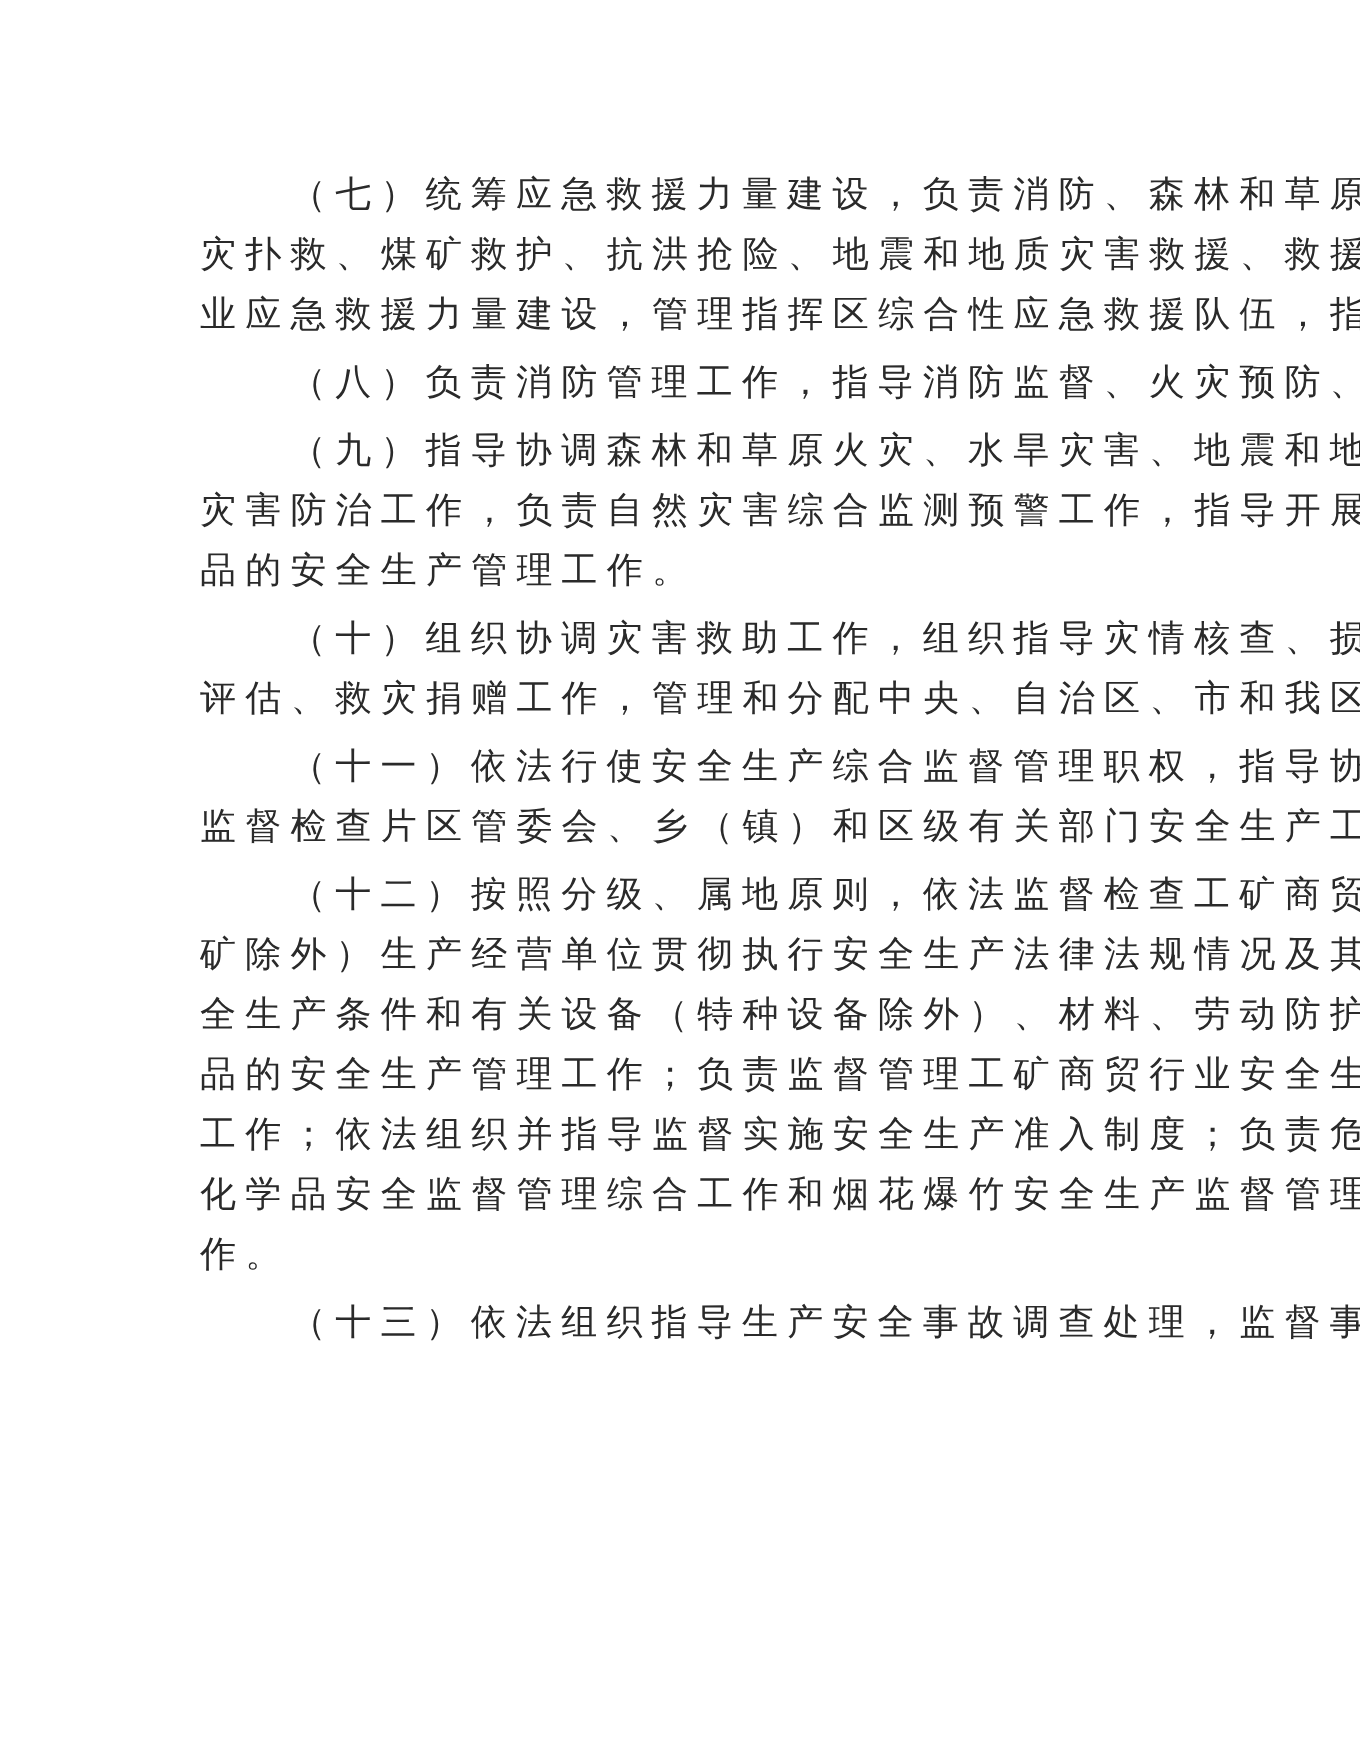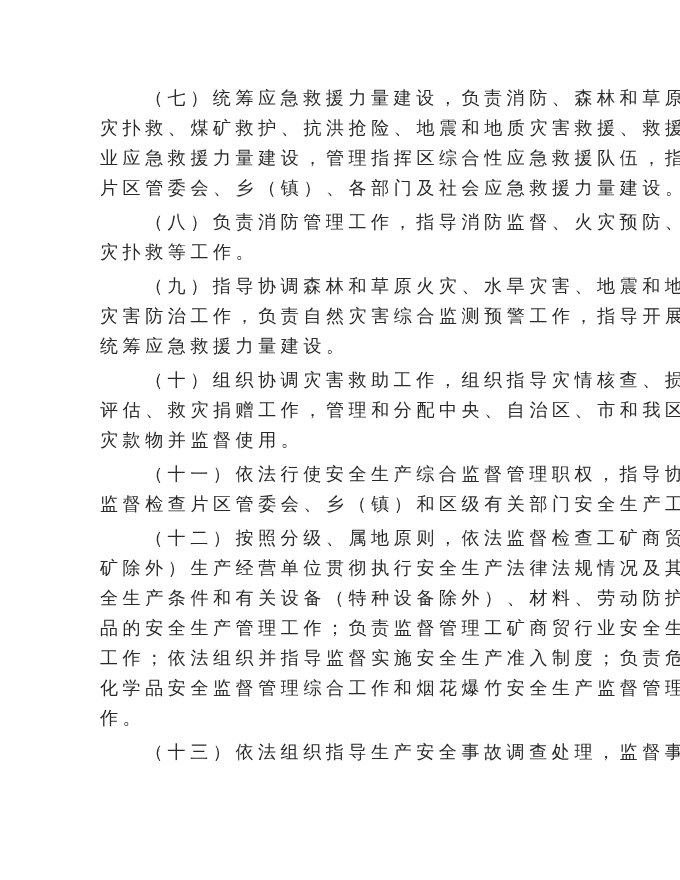--- a/index.html
+++ b/index.html
@@ -38,38 +38,35 @@
   </style>
 </head>
 <body>
 
 <div class="page">
 
   <div class="para">
     <span class="line first">（七）统筹应急救援力量建设，负责消防、森林和草原火</span>
     <span class="line">灾扑救、煤矿救护、抗洪抢险、地震和地质灾害救援、救援专</span>
     <span class="line">业应急救援力量建设，管理指挥区综合性应急救援队伍，指导</span>
-    <span class="line">片区管委会、乡（镇）、各部门及社会应急救援力量建设。</span>
   </div>
 
   <div class="para">
     <span class="line first">（八）负责消防管理工作，指导消防监督、火灾预防、火</span>
-    <span class="line">灾扑救等工作。</span>
   </div>
 
   <div class="para">
     <span class="line first">（九）指导协调森林和草原火灾、水旱灾害、地震和地质</span>
     <span class="line">灾害防治工作，负责自然灾害综合监测预警工作，指导开展自</span>
-    <span class="line">统筹应急救援力量建设。</span>
+    <span class="line">品的安全生产管理工作。</span>
   </div>
 
   <div class="para">
     <span class="line first">（十）组织协调灾害救助工作，组织指导灾情核查、损失</span>
     <span class="line">评估、救灾捐赠工作，管理和分配中央、自治区、市和我区救</span>
-    <span class="line">灾款物并监督使用。</span>
   </div>
 
   <div class="para">
     <span class="line first">（十一）依法行使安全生产综合监督管理职权，指导协调、</span>
     <span class="line">监督检查片区管委会、乡（镇）和区级有关部门安全生产工作，</span>
   </div>
 
   <div class="para">
     <span class="line first">（十二）按照分级、属地原则，依法监督检查工矿商贸（煤</span>
     <span class="line">矿除外）生产经营单位贯彻执行安全生产法律法规情况及其安</span>

